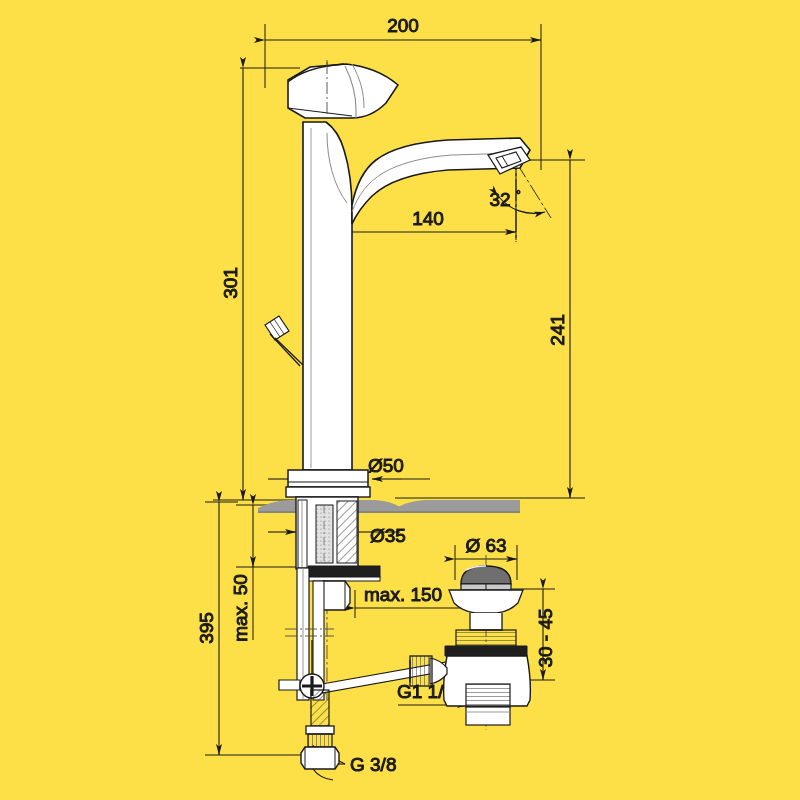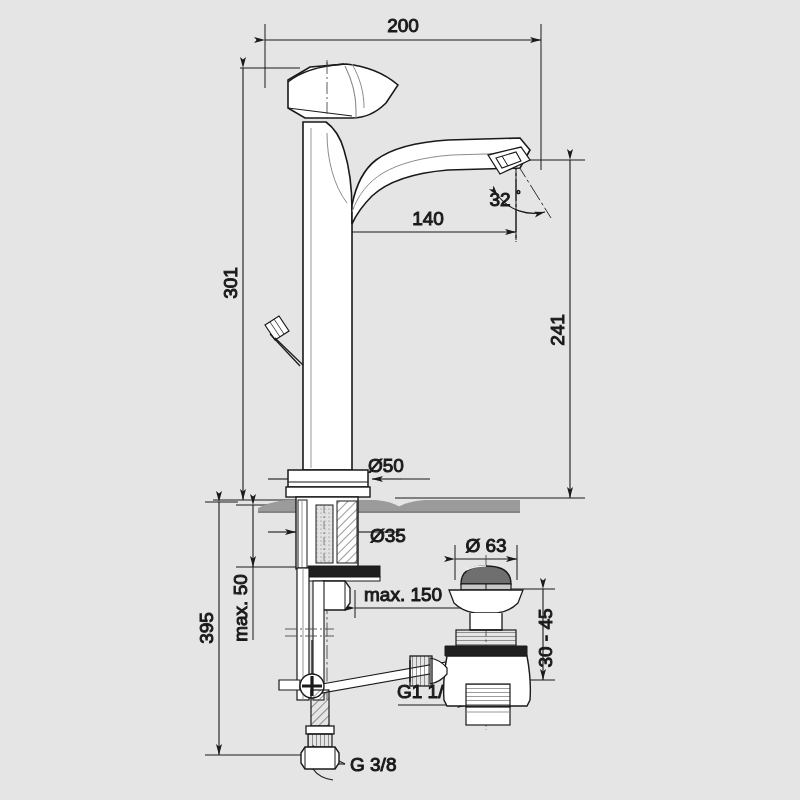--- a/index.html
+++ b/index.html
@@ -10,21 +10,21 @@
   body {
     width: 800px;
     height: 800px;
     font-family: "Liberation Sans", sans-serif;
     overflow: hidden;
   }
   #sheet {
     position: relative;
     width: 800px;
     height: 800px;
-    background: #e5e5e5;
+    background: #fde047;
   }
   #drawing {
     position: absolute;
     top: 0;
     left: 0;
     width: 800px;
     height: 800px;
   }
   .dimtext {
     font-family: "Liberation Sans", sans-serif;

